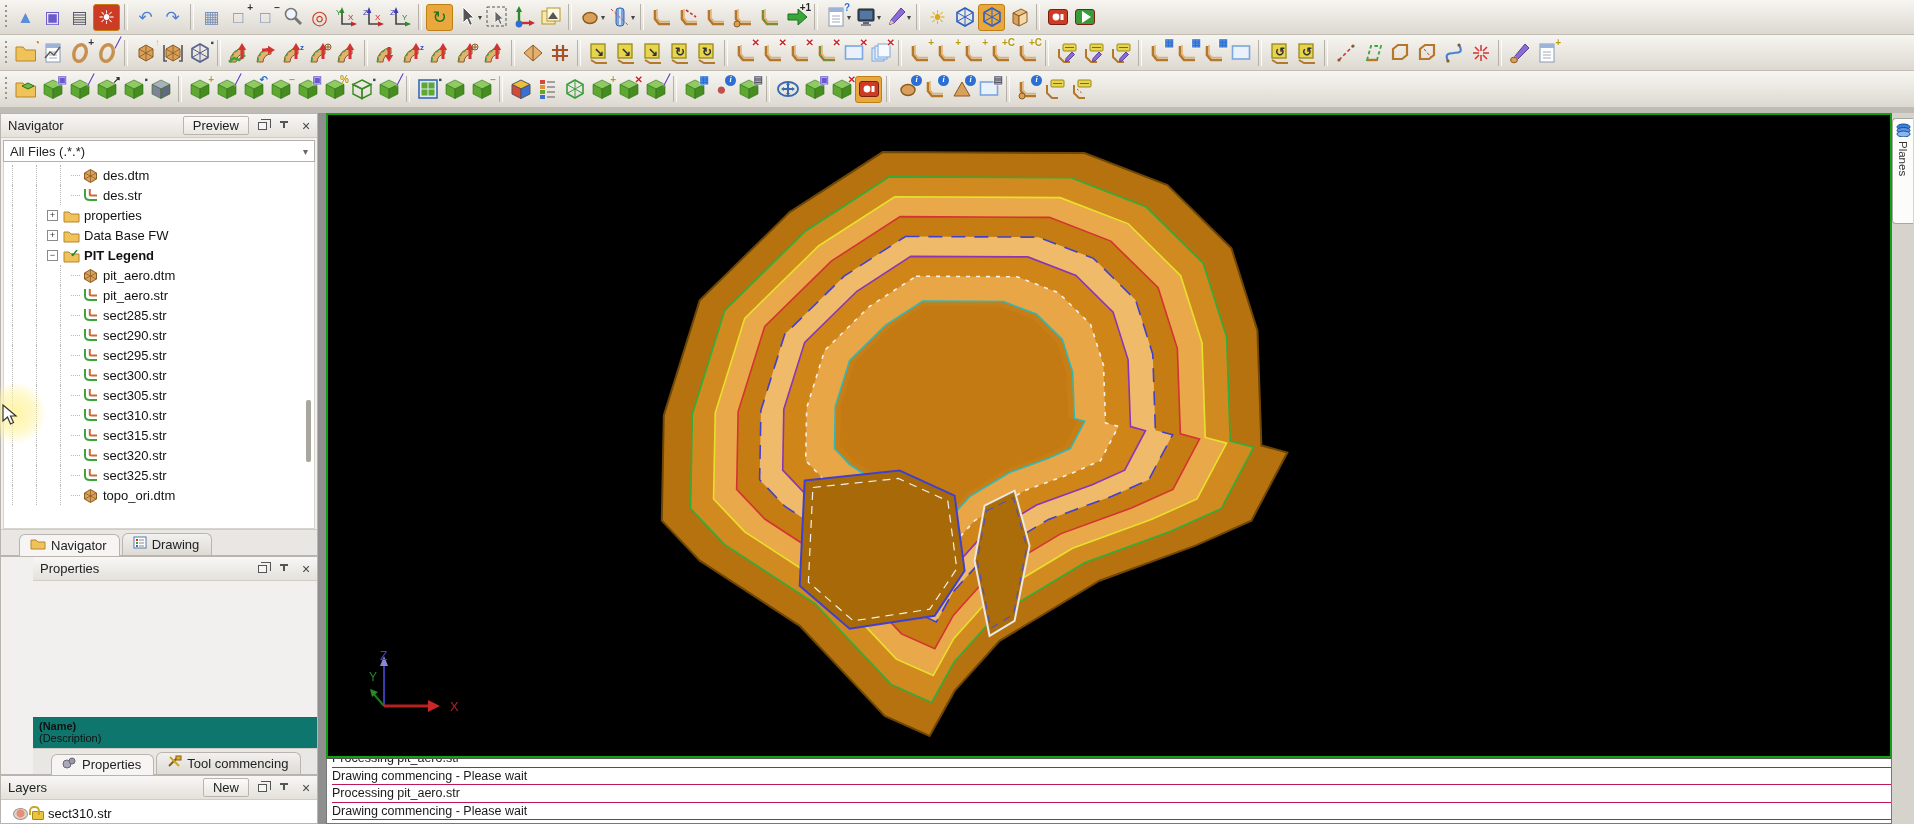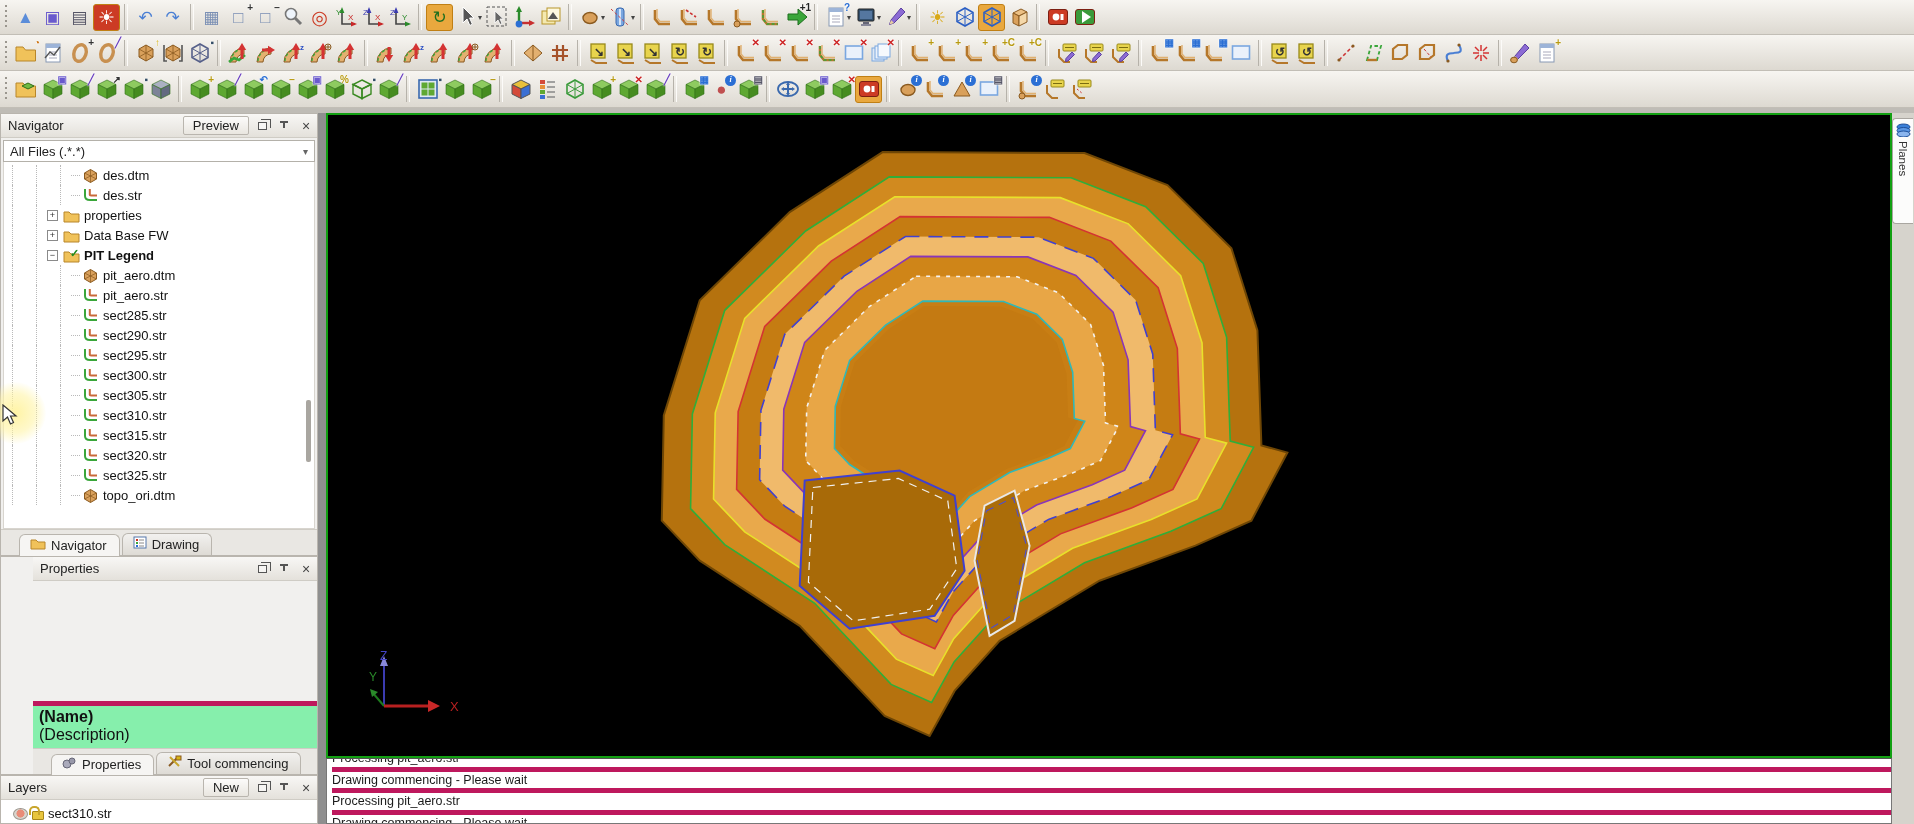--- a/index.html
+++ b/index.html
@@ -70,40 +70,40 @@
   .tabbar { display:flex; align-items:flex-end; height:26px; background:#e9e7e3; padding-left:18px; gap:2px;
     border-top:1px solid #cfccc5; }
   .tab { display:flex; align-items:center; gap:5px; font-size:13px; color:#222;
     border:1px solid #b9b5ae; border-bottom:none; border-radius:6px 6px 0 0;
     padding:2px 12px 3px 10px; background:linear-gradient(#f2f1ef,#dedbd5); }
   .tab.active { background:#f6f5f3; position:relative; top:1px; }
 
   
   #properties { height:219px;padding-left:32px; }
   #propempty { flex:1 1 auto; background:#f1f0ee; }
-  #propname { padding:2px 6px 4px 6px; font-size:16px; color:#111; background:#86efac;
-    border-top:5px solid #be185d;}
+  #propname { padding:2px 6px 4px 6px; font-size:11px; color:#111; background:#0f766e;
+    border-top:1px solid #be185d;}
   
   #layers { flex:1 1 auto; overflow:hidden; }
   .layerrow { display:flex; align-items:center; gap:4px; padding:4px 4px 0 12px; font-size:13px; color:#111; background:#fff; flex:1;}
   .eyeicon { width:15px; height:12px; border-radius:50%; background:radial-gradient(circle at 50% 45%, #e98c78 0 45%, #d9d4cc 50%); border:1px solid #9a958c;}
   .lockicon { width:12px; height:9px; background:#e8c53d; border:1px solid #a8871a; border-radius:1px; position:relative; margin-top:4px;}
   .lockicon::before { content:""; position:absolute; left:-4px; top:-6px; width:7px; height:7px;
     border:2px solid #c8a52c; border-bottom:none; border-radius:5px 5px 0 0; }
 
   
   #viewport { flex:1 1 auto; background:#000; border:2px solid #12a012; position:relative; min-height:0;}
   #pitsvg { width:100%; height:100%; display:block; }
   #axis { position:absolute; left:34px; bottom:30px; }
 
   
   #statusbox { height:66px; background:#fff; border:1px solid #777; border-top:1px solid #555;
     overflow:hidden; padding-left:5px; }
   .msg { font-size:12.5px; color:#1a1a1a; line-height:16.5px; white-space:nowrap;
-    border-bottom:5px solid #be185d; }
+    border-bottom:1px solid #be185d; }
   .msg:first-child { margin-top:-9px; }
 
   
   #planestab { position:absolute; top:5px; left:0px; width:21px; height:106px; background:#fcfcfb;
     border:1px solid #a9a6a0; border-right:none; border-radius:4px 0 0 4px;
     display:flex; flex-direction:column; align-items:center; padding-top:4px; gap:4px; }
   #planestab .vlabel { writing-mode:vertical-rl; font-size:11.5px; color:#333; }
 
   
   #cursorglow { position:absolute; left:-16px; top:382px; width:62px; height:62px; border-radius:50%;

